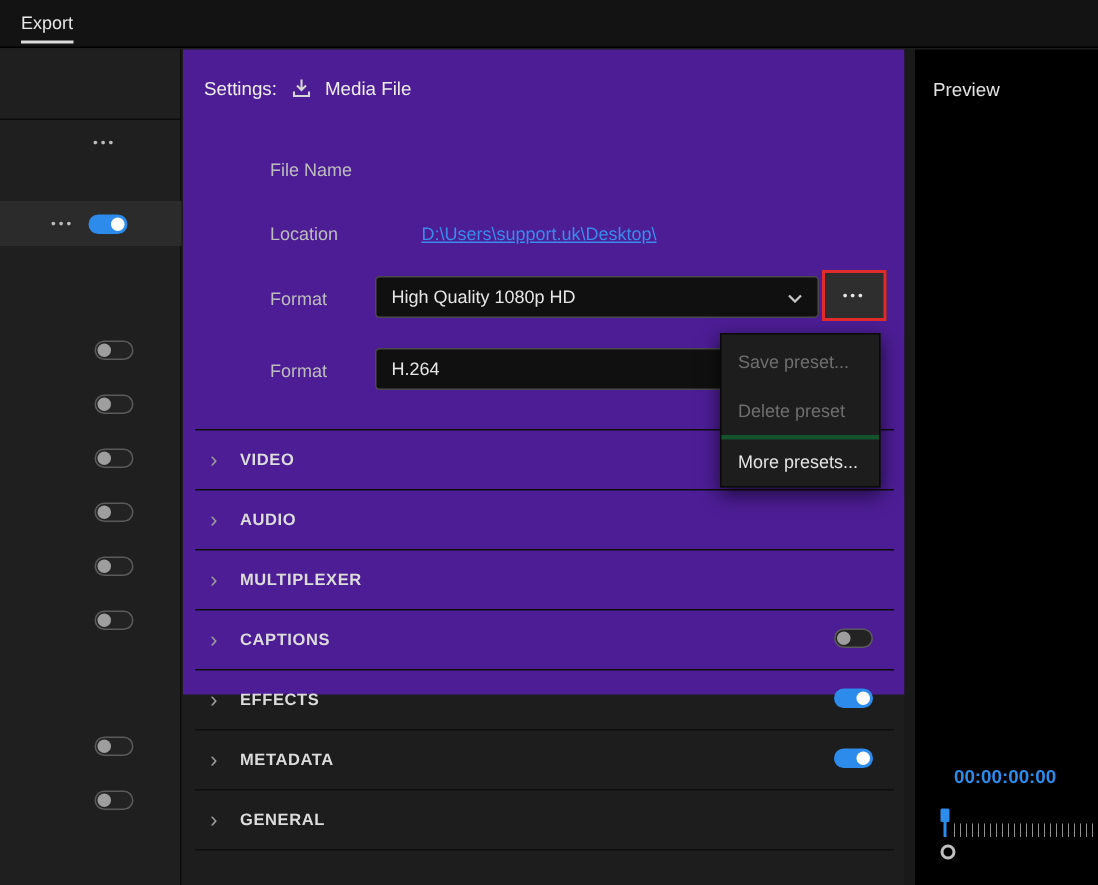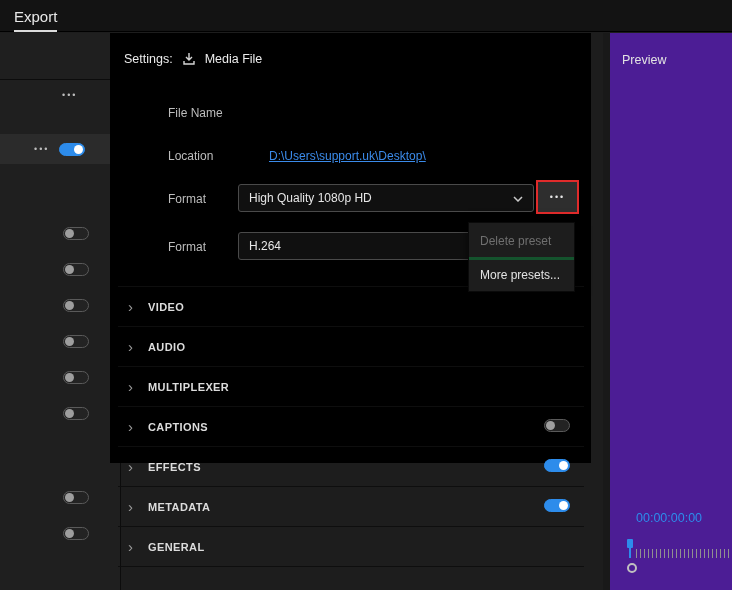--- a/index.html
+++ b/index.html
@@ -1,34 +1,34 @@
 <!DOCTYPE html>
 <html><head>
 <meta charset="utf-8">
 <style>
   *{margin:0;padding:0;box-sizing:border-box;}
   html,body{width:732px;height:590px;}
   body{background:#1d1d1d;font-family:"Liberation Sans",sans-serif;position:relative;overflow:hidden;color:#d9d9d9;}
 
   .top-bar{position:absolute;left:0;top:0;width:732px;height:32px;background:#131313;border-bottom:1px solid #000;}
-  .export-tab{position:absolute;left:14px;top:8px;font-size:15px;color:#e8e8e8;padding-bottom:5px;border-bottom:2px solid #dcdcdc;cursor:default;}
+  .export-tab{position:absolute;left:14px;top:8px;font-size:12px;color:#e8e8e8;padding-bottom:5px;border-bottom:2px solid #dcdcdc;cursor:default;}
 
   .sidebar{position:absolute;left:0;top:33px;width:121px;height:557px;background:#1f1f1f;border-right:1px solid #0c0c0c;}
   .sidebar-header{position:absolute;left:0;top:0;width:100%;height:47px;border-bottom:1px solid #0c0c0c;}
   .ellipsis{color:#bdbdbd;font-size:9px;letter-spacing:2px;cursor:pointer;white-space:nowrap;}
   .sb-ellipsis{position:absolute;left:62px;top:57px;}
   .source-row{position:absolute;left:0;top:101px;width:121px;height:30px;background:#2b2b2b;display:flex;align-items:center;gap:10px;padding-left:34px;}
 
   .toggle{width:26px;height:13px;border-radius:8px;background:#232323;border:1px solid #5a5a5a;position:relative;display:inline-block;cursor:pointer;flex:0 0 auto;}
   .toggle::after{content:"";position:absolute;left:1px;top:1px;width:9px;height:9px;border-radius:50%;background:#9e9e9e;}
   .toggle.on{background:#2d8ceb;border-color:#2d8ceb;}
   .toggle.on::after{left:14px;background:#fff;}
   .sb-toggle{position:absolute;left:63px;}
 
-  .main{position:absolute;left:110px;top:33px;width:481px;height:430px;background:#000000;}
+  .main{position:absolute;left:122px;top:33px;width:481px;height:430px;background:#4c1d95;}
   .settings-header{position:absolute;left:14px;top:18px;display:flex;align-items:center;gap:8px;}
   .settings-label,.media-file-label{font-size:12.5px;color:#ececec;}
   .media-icon{display:inline-flex;align-items:center;}
 
   .field-label{position:absolute;left:30px;font-size:12px;color:#bdbdbd;margin-left:28px;}
   .text-input{position:absolute;left:128px;width:296px;height:27px;background:#0d0d0d;border:1px solid #6a6a6a;border-radius:3px;color:#eaeaea;font-size:12px;padding:0 12px;font-family:inherit;outline:none;}
   .link{position:absolute;left:128px;font-size:12px;color:#3b8bea;text-decoration:underline;cursor:pointer;margin-left:31px;}
   .dropdown{position:absolute;left:128px;width:296px;height:28px;background:#101010;border:1px solid #4a4a4a;border-radius:3px;display:flex;align-items:center;justify-content:space-between;padding:0 10px;font-size:12px;color:#e6e6e6;cursor:pointer;}
   .preset-more{position:absolute;left:426px;top:147px;width:43px;height:34px;background:#2e2e2e;border:2px solid #e02b2b;display:flex;align-items:center;justify-content:center;cursor:pointer;}
 
@@ -38,23 +38,23 @@
   .row-toggle{position:absolute;right:14px;top:12px;}
   .bottom-divider{position:absolute;left:8px;top:533px;width:466px;height:1px;background:#0e0e0e;}
 
   .preset-menu{position:absolute;left:358px;top:189px;width:107px;background:#1d1d1d;border:1px solid #0a0a0a;box-shadow:0 4px 12px rgba(0,0,0,.65);z-index:30;padding:1px 0;}
   .menu-item{height:33px;display:flex;align-items:center;padding-left:11px;font-size:12px;color:#e3e3e3;cursor:pointer;}
   .menu-item.disabled{color:#6f6f6f;cursor:default;}
   .menu-item.highlighted{border:2px solid #e02b2b;}
   .menu-item.sep{border-top:3px solid #14532d;}
 
   .gap-strip{position:absolute;left:603px;top:33px;width:7px;height:557px;background:#191919;}
-  .preview{position:absolute;left:610px;top:33px;width:122px;height:557px;background:#4c1d95;}
+  .preview{position:absolute;left:610px;top:33px;width:122px;height:557px;background:#000000;}
   .preview-title{position:absolute;left:12px;top:20px;font-size:12.5px;color:#e3e3e3;}
-  .timecode{position:absolute;left:26px;top:478px;font-size:12.5px;font-weight:normal;color:#2d8ceb;cursor:text;}
+  .timecode{position:absolute;left:26px;top:478px;font-size:12.5px;font-weight:bold;color:#2d8ceb;cursor:text;}
   .playhead{position:absolute;left:17px;top:506px;width:6px;height:9px;background:#2d8ceb;border-radius:1px;cursor:ew-resize;}
   .playhead::after{content:"";position:absolute;left:2px;top:9px;width:2px;height:10px;background:#2d8ceb;}
   .ruler{position:absolute;left:26px;top:516px;width:96px;height:9px;background:repeating-linear-gradient(90deg,#909090 0 1px,transparent 1px 4px);cursor:pointer;}
   .nav-circle{position:absolute;left:17px;top:530px;width:10px;height:10px;border:2px solid #c0c0c0;border-radius:50%;background:transparent;cursor:pointer;}
 </style>
 </head>
 <body>
 
 <div class="top-bar">
   <div class="export-tab">Export</div>
@@ -140,20 +140,21 @@
     <span class="section-label">METADATA</span>
     <span class="toggle row-toggle on"></span>
   </div>
   <div class="section-row" style="top:493px">
     <span class="section-chevron">›</span>
     <span class="section-label">GENERAL</span>
   </div>
   <div class="bottom-divider"></div>
 
   <div class="preset-menu">
+    <div class="menu-item disabled">Save preset...</div>
     <div class="menu-item disabled">Delete preset</div>
     <div class="menu-item sep">More presets...</div>
   </div>
 </div>
 
 <div class="gap-strip"></div>
 
 <div class="preview">
   <div class="preview-title">Preview</div>
   <div class="timecode">00:00:00:00</div>

